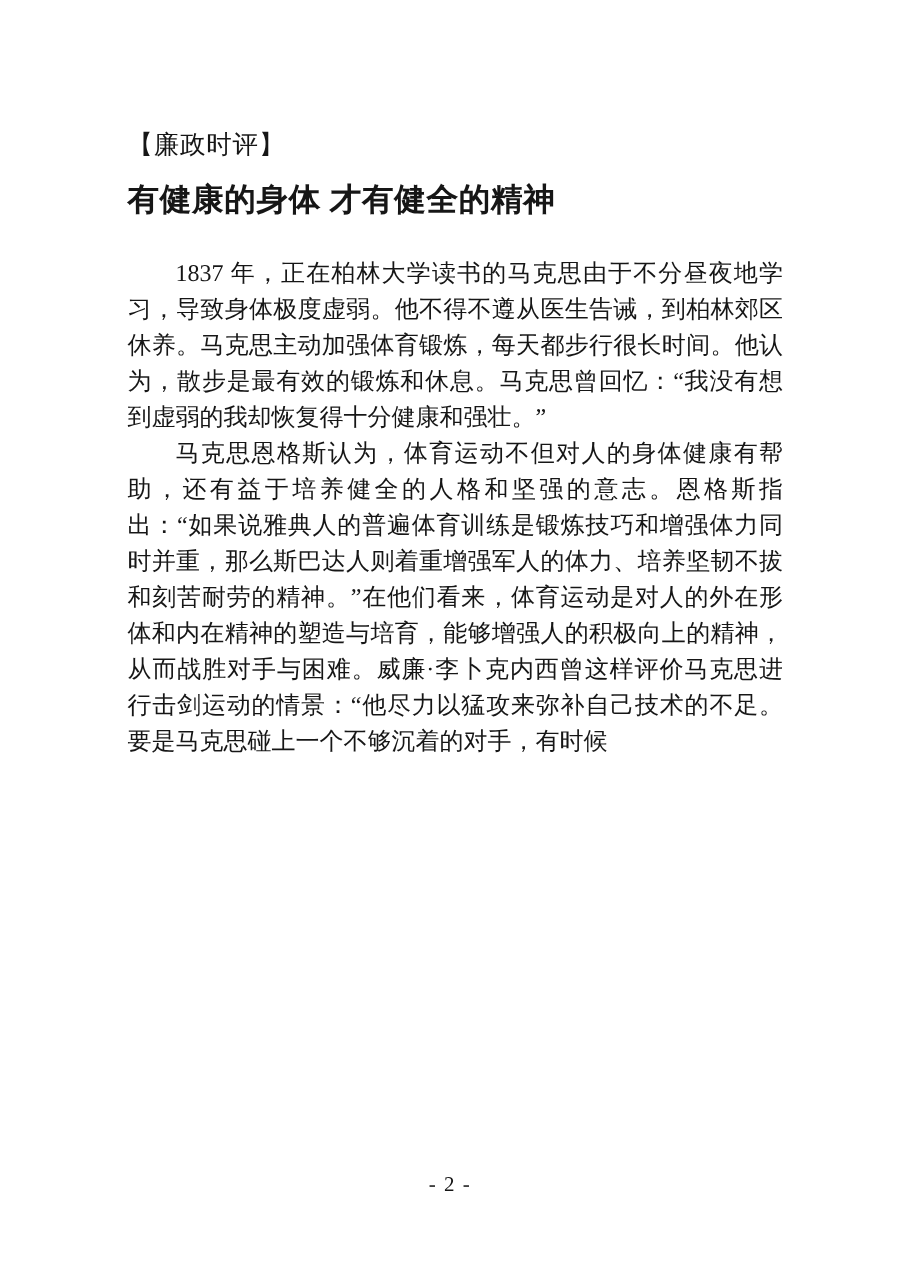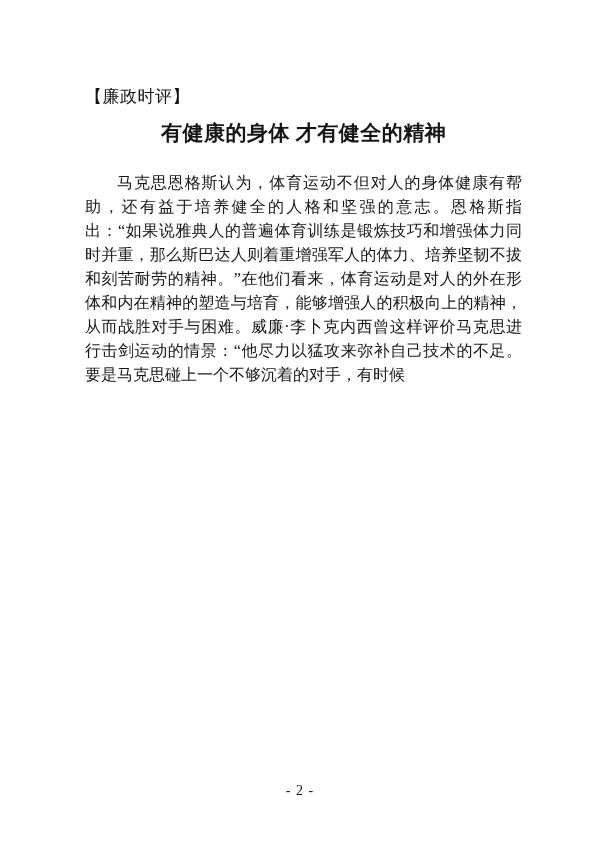--- a/index.html
+++ b/index.html
@@ -23,21 +23,20 @@
     font-size: 17px;
     letter-spacing: 0.5px;
     white-space: nowrap;
   }
   .doc-title {
     position: absolute;
     left: 85px;
     width: 437px;
     top: 119px;
     margin: 0;
-    text-align: center;
     font-size: 21px;
     font-weight: bold;
     line-height: 28px;
     letter-spacing: 0.5px;
   }
   .body-text {
     position: absolute;
     left: 85px;
     width: 437px;
     top: 171px;
@@ -63,17 +62,18 @@
 </style>
 </head>
 <body>
 
 <div class="page">
   <div class="header-tag">【廉政时评】</div>
 
   <h1 class="doc-title">有健康的身体 才有健全的精神</h1>
 
   <div class="body-text">
+      <p>1837 年，正在柏林大学读书的马克思由于不分昼夜地学习，导致身体极度虚弱。他不得不遵从医生告诫，到柏林郊区休养。马克思主动加强体育锻炼，每天都步行很长时间。他认为，散步是最有效的锻炼和休息。马克思曾回忆：“我没有想到虚弱的我却恢复得十分健康和强壮。”</p>
       <p>马克思恩格斯认为，体育运动不但对人的身体健康有帮助，还有益于培养健全的人格和坚强的意志。恩格斯指出：“如果说雅典人的普遍体育训练是锻炼技巧和增强体力同时并重，那么斯巴达人则着重增强军人的体力、培养坚韧不拔和刻苦耐劳的精神。”在他们看来，体育运动是对人的外在形体和内在精神的塑造与培育，能够增强人的积极向上的精神，从而战胜对手与困难。威廉·李卜克内西曾这样评价马克思进行击剑运动的情景：“他尽力以猛攻来弥补自己技术的不足。要是马克思碰上一个不够沉着的对手，有时候</p>
     </div>
 
   <div class="page-number">- 2 -</div>
 </div>
 
 </body></html>

